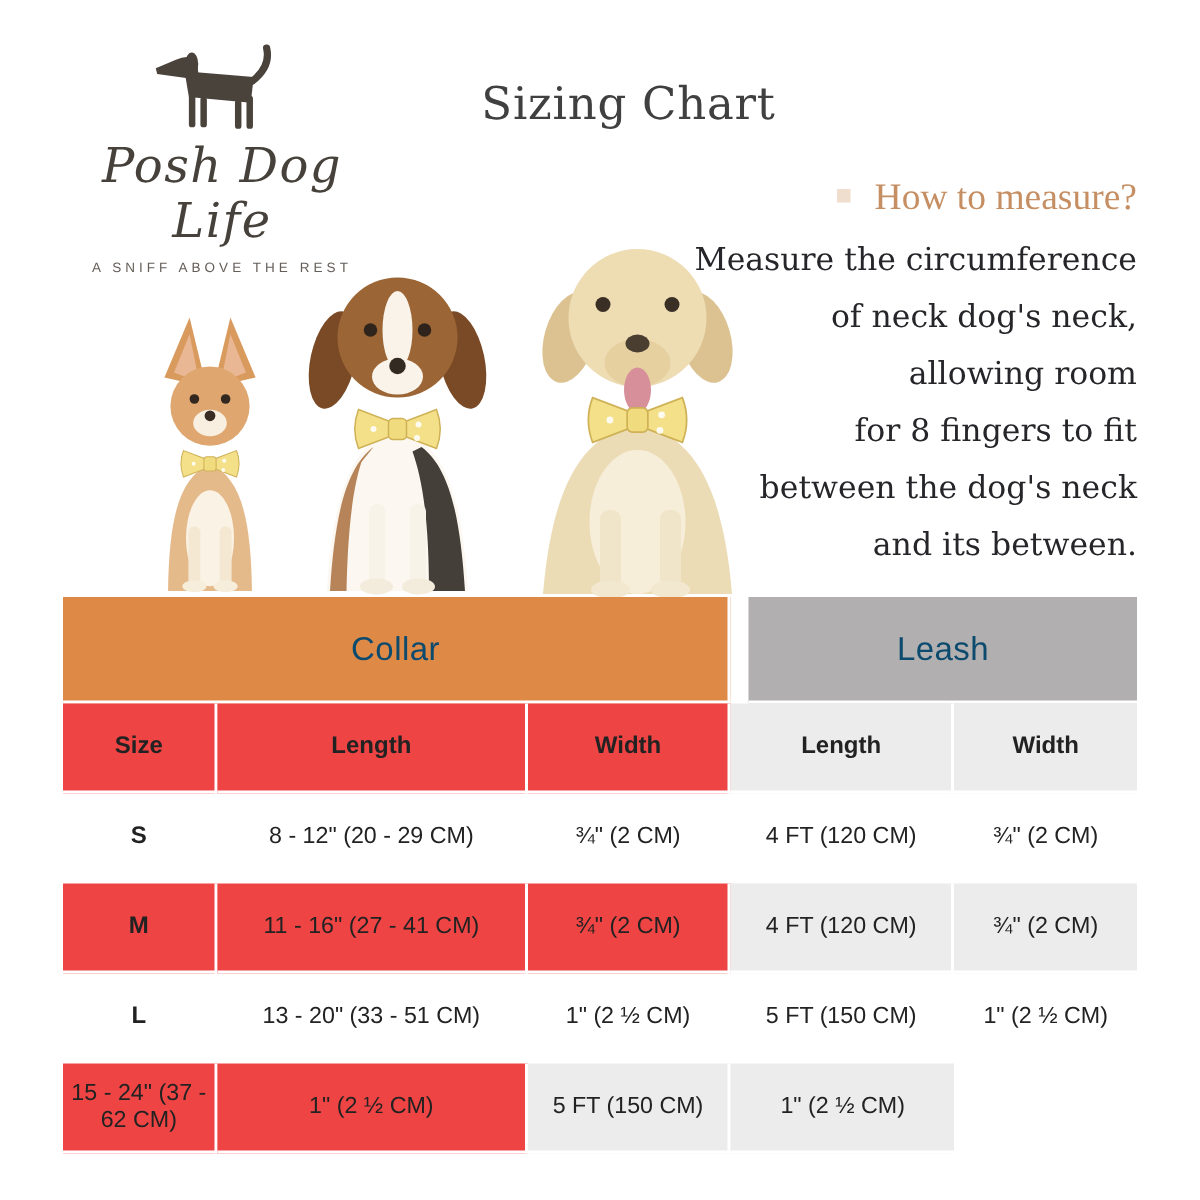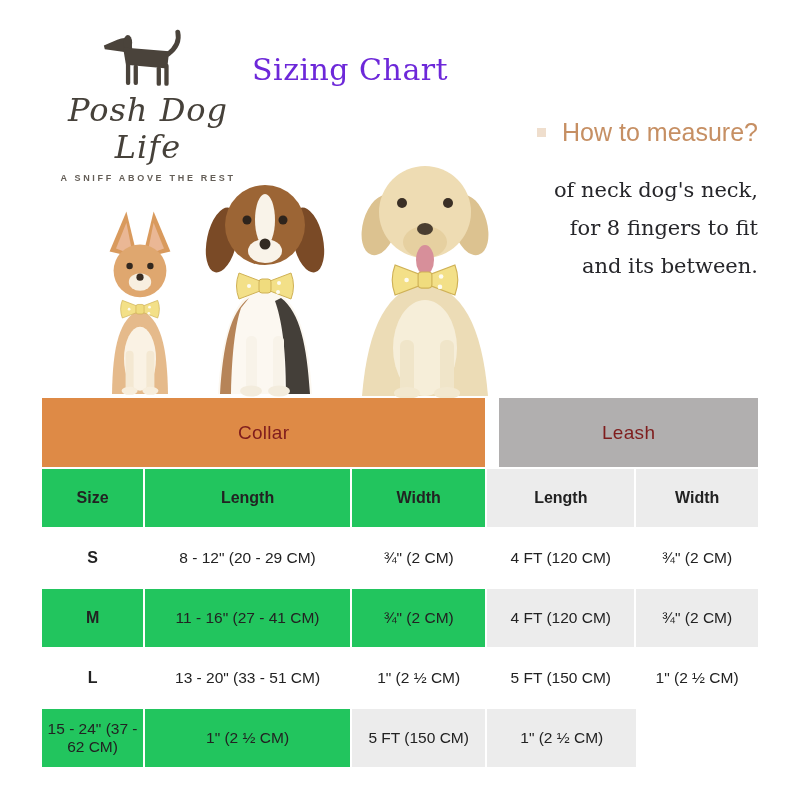--- a/index.html
+++ b/index.html
@@ -4,54 +4,54 @@
 <style>
   * { margin:0; padding:0; box-sizing:border-box; }
   html,body { width:800px; height:800px; background:#ffffff; }
   body { font-family:"Liberation Sans", sans-serif; position:relative; overflow:hidden; }
 
   
   .logo { position:absolute; left:52px; top:26px; width:192px; text-align:center; }
   .logo-dog { display:block; margin:0 auto 2px auto; }
   .brand-name { font-family:"DejaVu Serif", serif; font-style:italic; font-weight:400;
                 font-size:32px; color:#46413a; letter-spacing:1px; line-height:1.15; }
-  .brand-tagline { margin-top:7px; font-size:9px; font-weight:bold; letter-spacing:2.7px;
+  .brand-tagline { margin-top:7px; font-size:9px; font-weight:normal; letter-spacing:2.7px;
                    color:#645e57; }
 
   
-  .page-title { position:absolute; left:252px; top:52px; width:306px; 
-                font-family:"DejaVu Serif", serif; font-size:30px; color:#6d28d9;
+  .page-title { position:absolute; left:266px; top:52px; width:306px; text-align:center;
+                font-family:"DejaVu Serif", serif; font-size:30px; color:#404040;
                 letter-spacing:0.5px; }
 
   
   .measure { position:absolute; right:42px; top:118px; width:330px; text-align:right; }
-  .measure-heading { font-family:Liberation Sans, sans-serif; font-size:25px; color:#c68f63;
-                     margin-bottom:24px; }
+  .measure-heading { font-family:Liberation Serif, serif; font-size:25px; color:#c68f63;
+                     margin-bottom:8px; }
   .sq-bullet { display:inline-block; width:9px; height:9px; background:#e2c3a4; opacity:0.55;
                margin-right:16px; vertical-align:4px; }
   .measure-line { font-family:"DejaVu Serif", serif; font-size:21px; color:#26262a;
                   line-height:38px; }
 
   
   .dogs { position:absolute; left:50px; top:128px; }
 
   
   .sizing-table { position:absolute; left:42px; top:398px; width:716px;
                   display:grid;
                   grid-template-columns:14.4% 28.9% 18.9% 20.8% 17%;
                   grid-template-rows:71px 60px 60px 60px 60px 60px; }
   .cell { display:flex; align-items:center; justify-content:center; text-align:center;
           border-right:2px solid #ffffff; border-bottom:2px solid #ffffff;
           font-size:15.5px; color:#222222; }
   .cell.lastcol { border-right:none; }
-  .grp { font-size:19px; color:#7f1d1d; letter-spacing:0.3px; }
+  .grp { font-size:22px; color:#0c4a6e; letter-spacing:0.3px; }
   .grp-collar { grid-column:span 3; background:#de8a46; }
   .grp-leash  { grid-column:span 2; background:#b1afaf;margin-left:12px; }
   .sub { font-weight:bold; font-size:16px; }
-  .tint-c { background:#22c55e; }
+  .tint-c { background:#ef4444; }
   .tint-l { background:#ececec; }
   .size-cell { font-weight:bold; font-size:16px; }
 </style>
 </head>
 <body>
 
 <div class="logo">
   <svg class="logo-dog" width="96" height="64" viewBox="0 0 100 66">
     <g fill="#4a433b">
       <path d="M 4 20 L 18 14 Q 30 9 33 18 L 34 28 L 20 26 L 5 24 Z"></path>
@@ -67,22 +67,25 @@
   <div class="brand-name">Posh Dog Life</div>
   <div class="brand-tagline">A SNIFF ABOVE THE REST</div>
 </div>
 
 <div class="page-title">Sizing Chart</div>
 
 <div class="measure">
   <div class="measure-heading">
     <span class="sq-bullet"></span><span>How to measure?</span>
   </div>
+  <div class="measure-line">Measure the circumference</div>
   <div class="measure-line">of neck dog's neck,</div>
+  <div class="measure-line">allowing room</div>
   <div class="measure-line">for 8 fingers to fit</div>
+  <div class="measure-line">between the dog's neck</div>
   <div class="measure-line">and its between.</div>
 </div>
 
 <svg class="dogs" width="470" height="272" viewBox="0 0 470 272">
   <defs>
     <g id="bowtie">
       <path d="M -26 -13 Q -31 0 -26 13 L -5 5 L -5 -5 Z" fill="#f3e088" stroke="#cfb156" stroke-width="1"></path>
       <path d="M 26 -13 Q 31 0 26 13 L 5 5 L 5 -5 Z" fill="#f3e088" stroke="#cfb156" stroke-width="1"></path>
       <rect x="-6" y="-7" width="12" height="14" rx="3" fill="#f0dc7e" stroke="#cfb156" stroke-width="1"></rect>
       <circle cx="-16" cy="0" r="2" fill="#fdfbf0"></circle>

